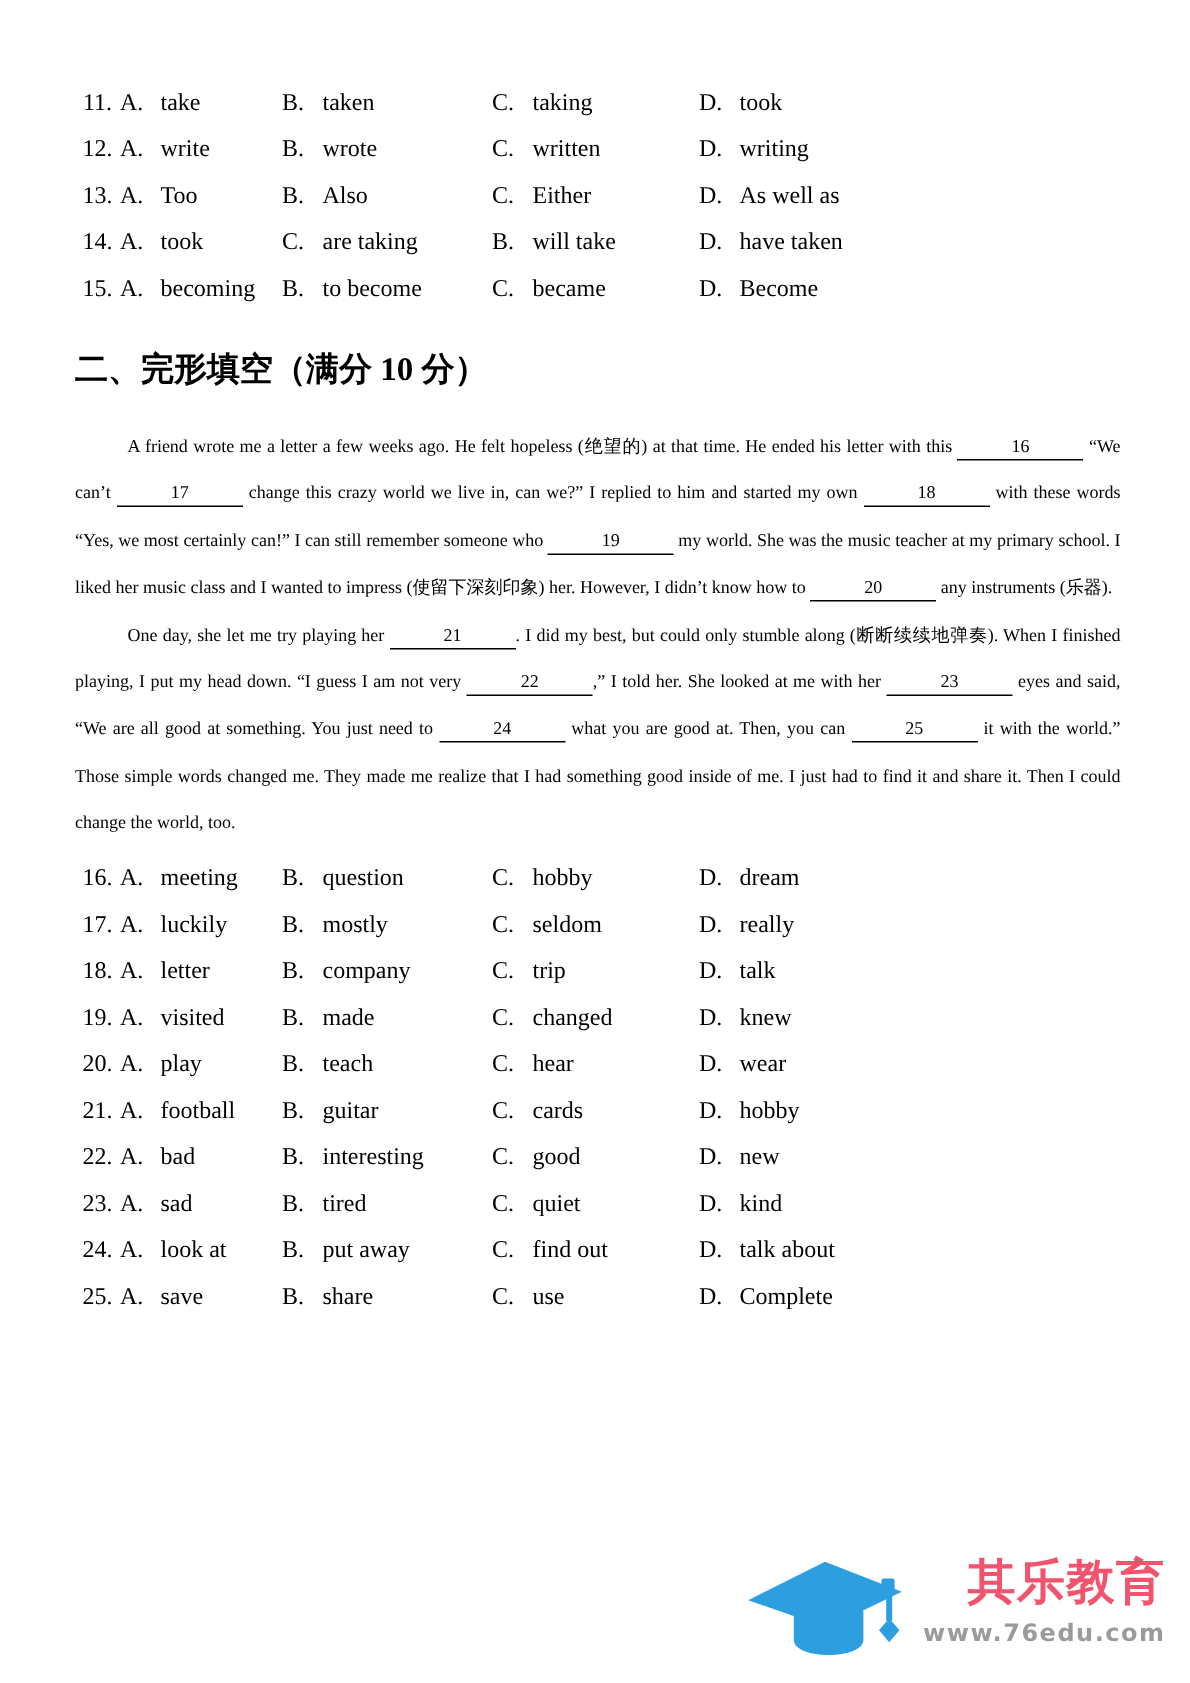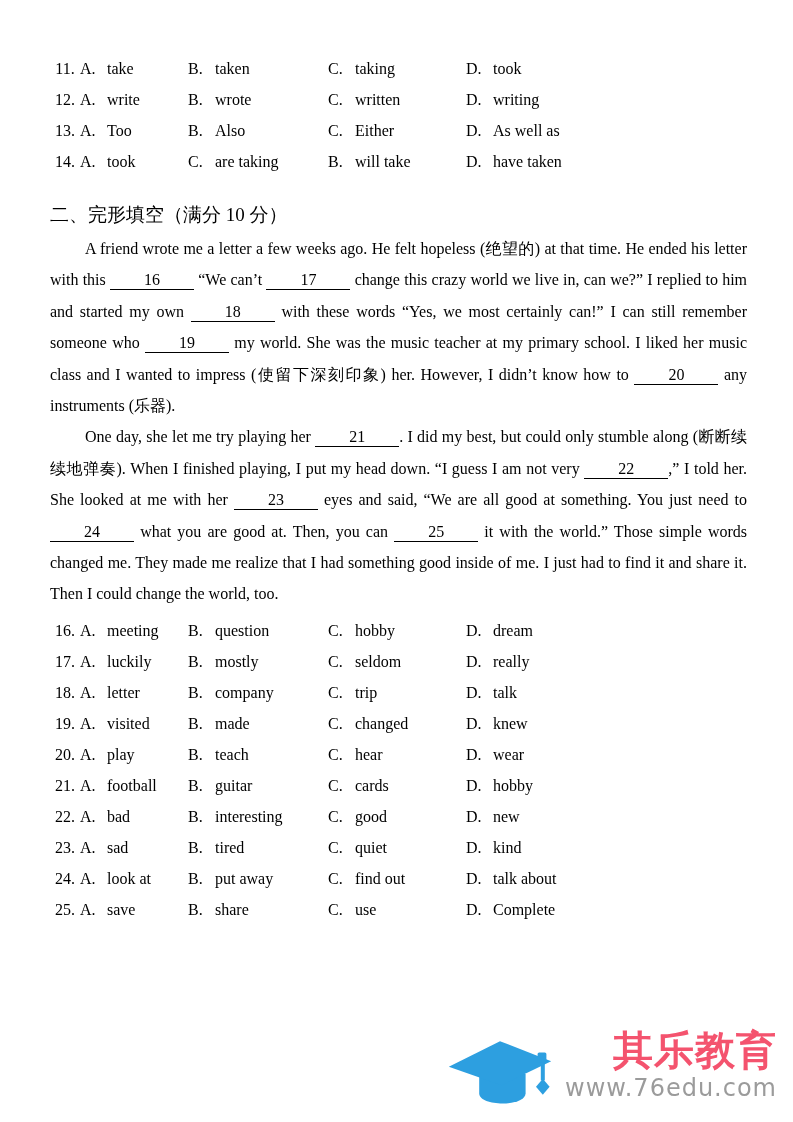--- a/index.html
+++ b/index.html
@@ -14,45 +14,45 @@
   .q-row{
     display:grid;
     grid-template-columns:30px 108px 140px 138px 1fr;
     height:31px;line-height:31px;
   }
   .q-num{white-space:nowrap;text-align:center;}
   .q-opt{white-space:nowrap;overflow:visible;}
   .q-letter{display:inline-block;width:27px;}
   
   .section-title{
-    font-size:19px;font-weight:normal;line-height:25px;
+    font-size:22px;font-weight:bold;line-height:25px;
     margin:25px 0 0 0;
   }
   
-  .passage{margin-top:6px;font-size:16px;line-height:31.4px;text-align:justify;}
+  .passage{margin-top:24px;font-size:12px;line-height:31.4px;text-align:justify;}
   .passage p{margin:0;text-indent:35px;}
   .blank{
     display:inline-block;width:84px;text-align:center;text-indent:0;
     border-bottom:1px solid #000;line-height:18px;
   }
   .q-block-2{margin-top:5px;}
   
   .logo{
     position:absolute;right:16px;bottom:8px;
     display:flex;align-items:flex-start;gap:9px;
   }
   .logo-icon{margin-top:3px;}
   .logo-text{display:flex;flex-direction:column;align-items:flex-end;}
   .brand{
-    font-size:40px;font-weight:bold;line-height:46px;
+    font-size:32px;font-weight:bold;line-height:46px;
     color:var(--brand-color,#f4536e);letter-spacing:1px;
-    font-family:Liberation Mono, monospace;
+    font-family:Liberation Sans, sans-serif;
   }
   .brand-url{
-    font-size:24px;font-weight:normal;line-height:23px;letter-spacing:1px;
+    font-size:16px;font-weight:bold;line-height:23px;letter-spacing:1px;
     color:var(--url-color,#9b9b9b);
     font-family:"DejaVu Sans","Liberation Sans",sans-serif;
   }
 </style>
 </head>
 <body>
 
 <div class="page">
 
   <div class="q-block" id="q-block-1">
@@ -76,20 +76,27 @@
         <span class="q-opt"><span class="q-letter">B.</span><span class="q-word">Also</span></span>
         <span class="q-opt"><span class="q-letter">C.</span><span class="q-word">Either</span></span>
         <span class="q-opt"><span class="q-letter">D.</span><span class="q-word">As well as</span></span>
       </div>
       <div class="q-row">
         <span class="q-num">14.</span>
         <span class="q-opt"><span class="q-letter">A.</span><span class="q-word">took</span></span>
         <span class="q-opt"><span class="q-letter">C.</span><span class="q-word">are taking</span></span>
         <span class="q-opt"><span class="q-letter">B.</span><span class="q-word">will take</span></span>
         <span class="q-opt"><span class="q-letter">D.</span><span class="q-word">have taken</span></span>
+      </div>
+      <div class="q-row">
+        <span class="q-num">15.</span>
+        <span class="q-opt"><span class="q-letter">A.</span><span class="q-word">becoming</span></span>
+        <span class="q-opt"><span class="q-letter">B.</span><span class="q-word">to become</span></span>
+        <span class="q-opt"><span class="q-letter">C.</span><span class="q-word">became</span></span>
+        <span class="q-opt"><span class="q-letter">D.</span><span class="q-word">Become</span></span>
       </div>
     </div>
 
   <h2 class="section-title">二、完形填空（满分 10 分）</h2>
 
   <div class="passage" id="passage">
       <p>A friend wrote me a letter a few weeks ago. He felt hopeless (绝望的) at that time. He ended his letter with this <span class="blank">16</span> “We can’t <span class="blank">17</span> change this crazy world we live in, can we?” I replied to him and started my own <span class="blank">18</span> with these words “Yes, we most certainly can!” I can still remember someone who <span class="blank">19</span> my world. She was the music teacher at my primary school. I liked her music class and I wanted to impress (使留下深刻印象) her. However, I didn’t know how to <span class="blank">20</span> any instruments (乐器).</p>
       <p>One day, she let me try playing her <span class="blank">21</span>. I did my best, but could only stumble along (断断续续地弹奏). When I finished playing, I put my head down. “I guess I am not very <span class="blank">22</span>,” I told her. She looked at me with her <span class="blank">23</span> eyes and said, “We are all good at something. You just need to <span class="blank">24</span> what you are good at. Then, you can <span class="blank">25</span> it with the world.” Those simple words changed me. They made me realize that I had something good inside of me. I just had to find it and share it. Then I could change the world, too.</p>
     </div>
 

